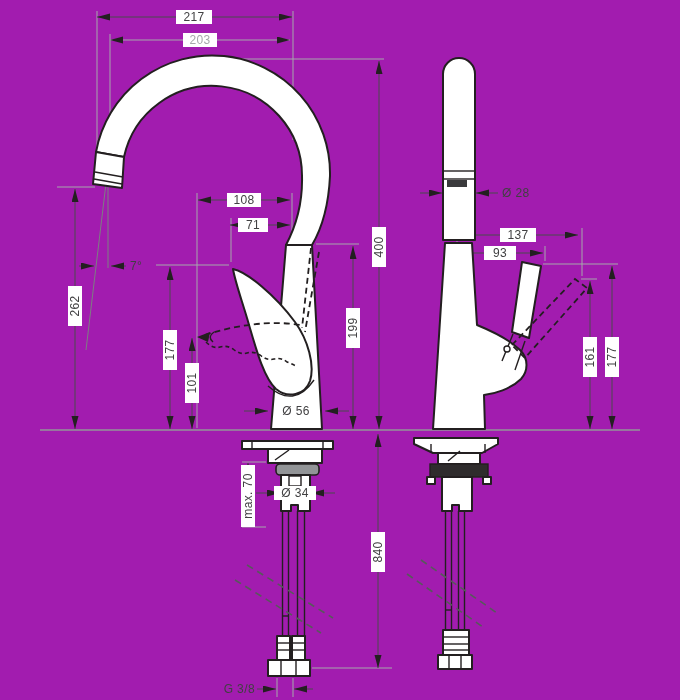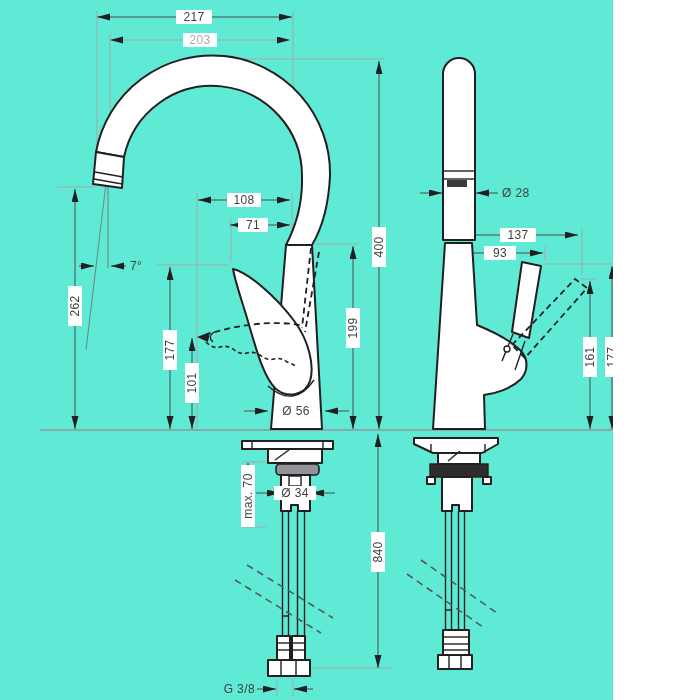--- a/index.html
+++ b/index.html
@@ -1,16 +1,16 @@
 <!DOCTYPE html>
 <html><head>
 <meta charset="utf-8">
 <style>
   html,body{margin:0;padding:0;background:#ffffff;}
-  .stage{position:relative;width:613px;height:700px;background:#5eead4;overflow:hidden;
+  .stage{position:relative;width:680px;height:700px;background:#a21caf;overflow:hidden;
          font-family:"Liberation Sans", sans-serif;}
   svg{display:block;}
   text{font-family:"Liberation Sans", sans-serif;font-size:12px;letter-spacing:0.4px;fill:#414042;}
   .dimtxt{fill:#414042;}
   .dimtxt-gray{fill:#a6a8ab;}
   .outline{fill:#ffffff;stroke:#231f20;stroke-width:2;stroke-linejoin:round;}
   .outline-thin{fill:none;stroke:#231f20;stroke-width:1.4;}
   .dim{stroke:#4a4a4c;stroke-width:1;fill:none;}
   .dim-gray{stroke:#a6a8ab;stroke-width:1;fill:none;}
   .ext{stroke:#a6a8ab;stroke-width:1;fill:none;}

